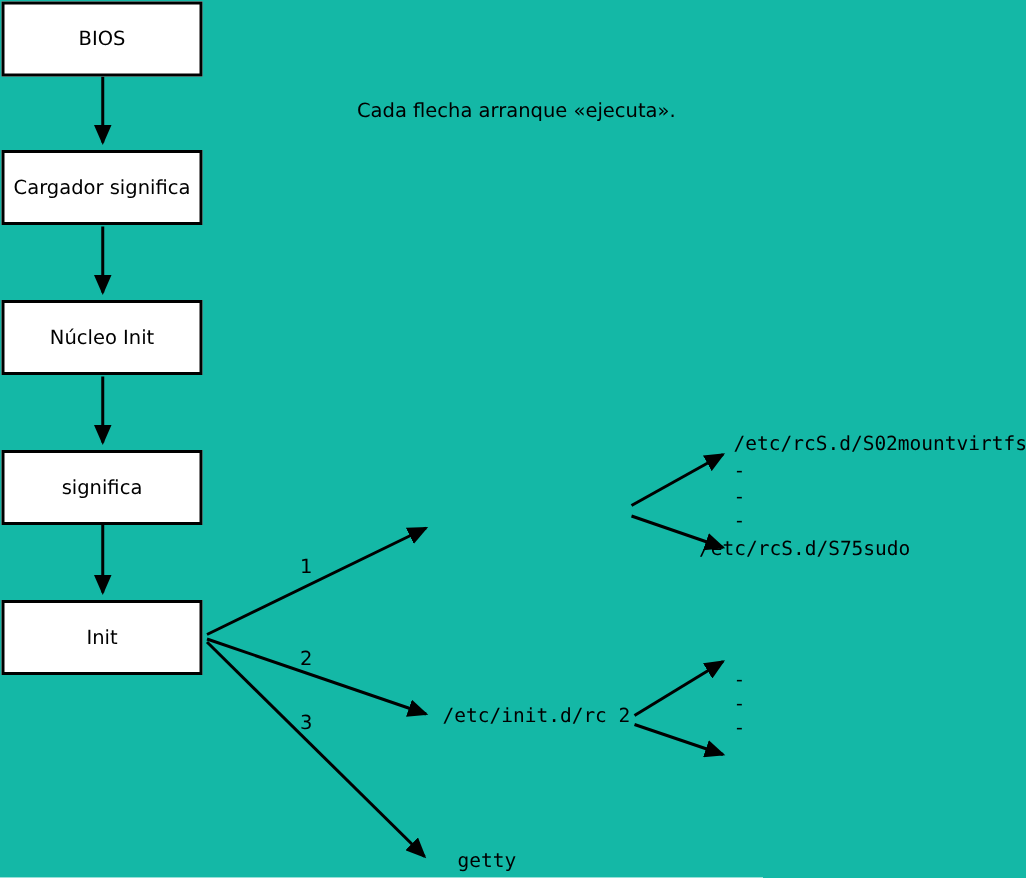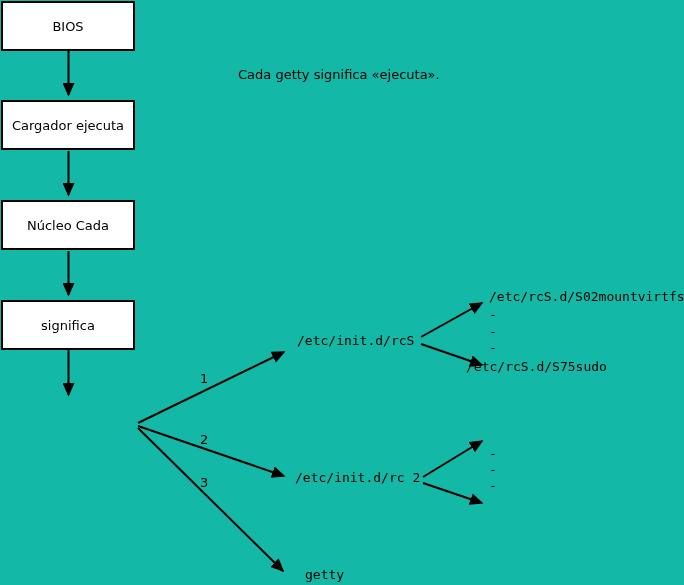--- a/index.html
+++ b/index.html
@@ -81,36 +81,38 @@
     <line x1="421" y1="344" x2="482" y2="365" stroke="#000000" stroke-width="2" marker-end="url(#arrow)"></line>
 
     <line x1="423" y1="477" x2="482" y2="441" stroke="#000000" stroke-width="2" marker-end="url(#arrow)"></line>
     <line x1="423" y1="483" x2="482" y2="503" stroke="#000000" stroke-width="2" marker-end="url(#arrow)"></line>
   </svg>
 
   <div class="flowbox" style="top:1px">
     <span>BIOS</span>
   </div>
   <div class="flowbox" style="top:100px">
-    <span>Cargador ejecuta</span>
+    <span>Cargador significa</span>
   </div>
   <div class="flowbox" style="top:200px">
-    <span>Núcleo Cada</span>
+    <span>Núcleo Init</span>
   </div>
   <div class="flowbox" style="top:300px">
     <span>significa</span>
   </div>
+  <div class="flowbox" style="top:400px">
+    <span>Init</span>
+  </div>
 
-  <div class="note">Cada getty significa «ejecuta».</div>
+  <div class="note">Cada flecha arranque «ejecuta».</div>
 
   <div class="branch-num" style="left:200px; top:371px">1</div>
   <div class="branch-num" style="left:200px; top:432px">2</div>
   <div class="branch-num" style="left:200px; top:475px">3</div>
 
-  <div class="mono" style="left:297px; top:333px">/etc/init.d/rcS</div>
   <div class="mono" style="left:295px; top:470px">/etc/init.d/rc 2</div>
   <div class="mono" style="left:305px; top:567px">getty</div>
 
   <div class="mono" style="left:489px; top:289px">/etc/rcS.d/S02mountvirtfs</div>
   <div class="mono" style="left:489px; top:307px">-</div>
   <div class="mono" style="left:489px; top:324px">-</div>
   <div class="mono" style="left:489px; top:340px">-</div>
   <div class="mono" style="left:466px; top:359px">/etc/rcS.d/S75sudo</div>
 
   <div class="mono" style="left:489px; top:446px">-</div>

